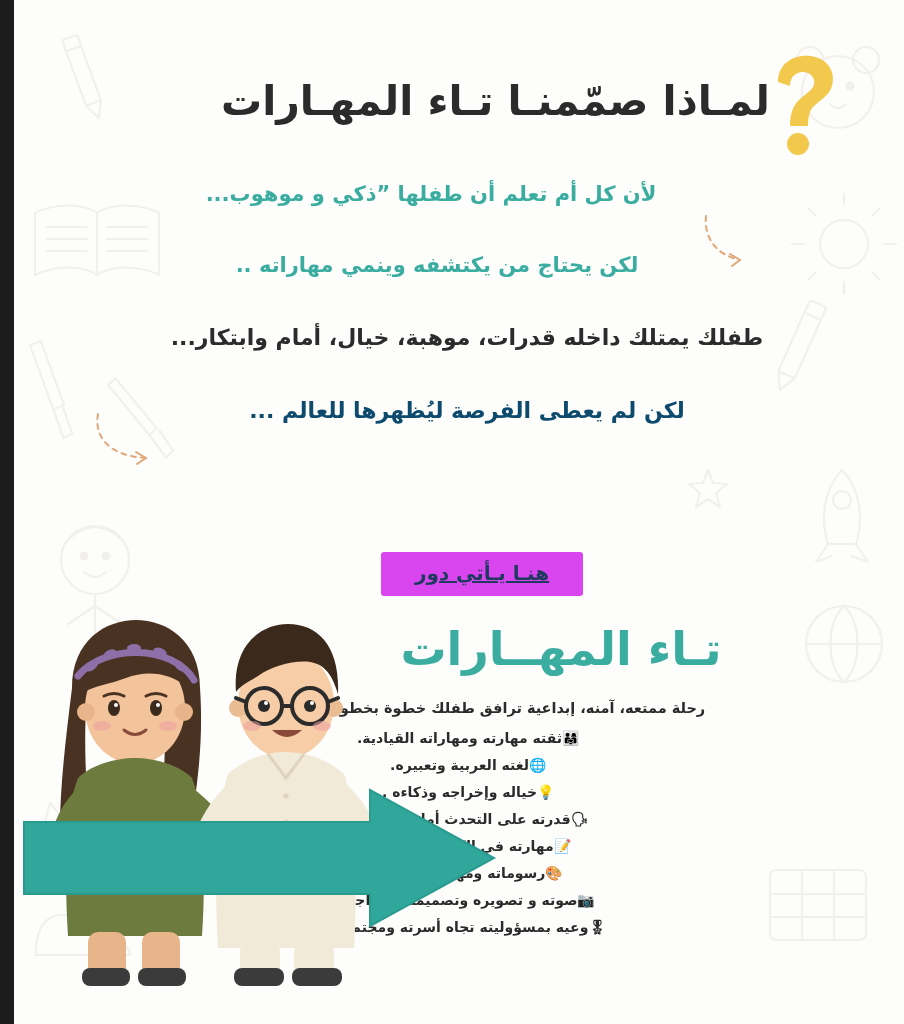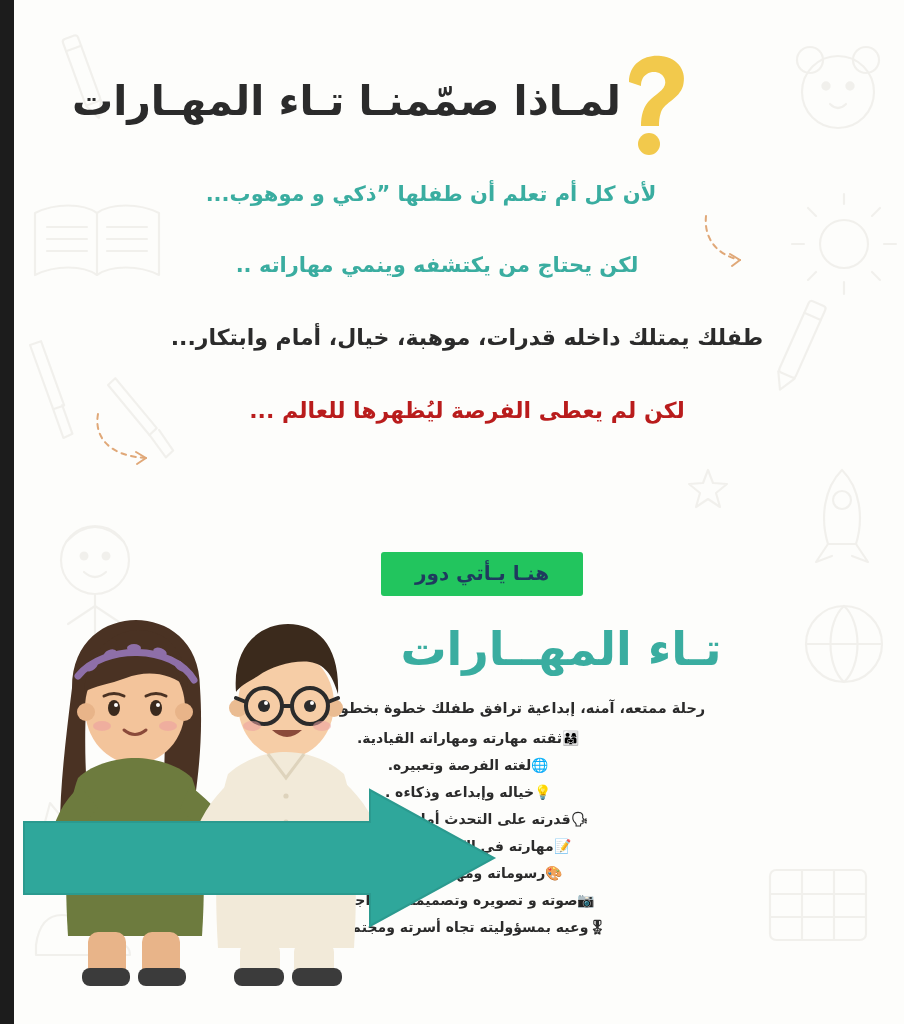--- a/index.html
+++ b/index.html
@@ -36,25 +36,25 @@
     pointer-events: none;
     opacity: .5;
   }
   .doodles svg { display: block; width: 904px; height: 1024px; }
 
   
   .header {
     position: absolute;
     top: 52px;
     right: 38px;
-    left: 72px;
+    left: 52px;
     display: flex;
     flex-direction: row;
     align-items: center;
-    justify-content: flex-end;
+    justify-content: flex-start;
   }
   .title-main {
     font-size: 41px;
     font-weight: bold;
     color: #2b2b2b;
     letter-spacing: 1px;
     white-space: nowrap;
     line-height: 1.3;
   }
   .q-mark {
@@ -76,41 +76,42 @@
   }
   .line {
     font-size: 21px;
     font-weight: bold;
     margin: 0 0 42px 0;
     line-height: 1.4;
   }
   .line.l1 { color: #3aada0; padding-right: 72px; }
   .line.l2 { color: #3aada0; padding-right: 60px; margin-top: 39px; }
   .line.l3 { color: #2b2b2b; font-size: 22px; padding-right: 0px; }
-  .line.l4 { color: #b91c1c; font-size: 22px; }
+  .line.l4 { color: #0c4a6e; font-size: 22px; }
 
   
   .pill-wrap {
     position: absolute;
     top: 552px;
     right: 0;
     width: 904px;
     text-align: center;
     padding-left: 60px;
     box-sizing: border-box;
   }
   .pill {
     display: inline-block;
-    background: #22c55e;
+    background: #d946ef;
     color: #1f3a5f;
     font-weight: bold;
     font-size: 20px;
     letter-spacing: 2px;
     padding: 9px 34px 11px 34px;
     border-radius: 3px;
+    text-decoration: underline;
   }
 
   
   .brand-wrap {
     position: absolute;
     top: 622px;
     right: 0;
     width: 796px;
     text-align: center;
     padding-left: 110px;
@@ -315,25 +316,25 @@
 
   <div class="desc">رحلة ممتعه، آمنه، إبداعية ترافق طفلك خطوة بخطوة لينمي:</div>
 
   <ul class="bullets">
     <li>
       <span class="b-ico">👨‍👩‍👧</span>
       <span>ثقته مهارته ومهاراته القيادية.</span>
     </li>
     <li>
       <span class="b-ico">🌐</span>
-      <span>لغته الفرصة وتعبيره.</span>
+      <span>لغته العربية وتعبيره.</span>
     </li>
     <li>
       <span class="b-ico">💡</span>
-      <span>خياله وإبداعه وذكاءه .</span>
+      <span>خياله وإخراجه وذكاءه .</span>
     </li>
     <li>
       <span class="b-ico">🗣</span>
       <span>قدرته على التحدث أمام الآخرين.</span>
     </li>
     <li>
       <span class="b-ico">📝</span>
       <span>مهارته في الكتابة والتأليف.</span>
     </li>
     <li>

